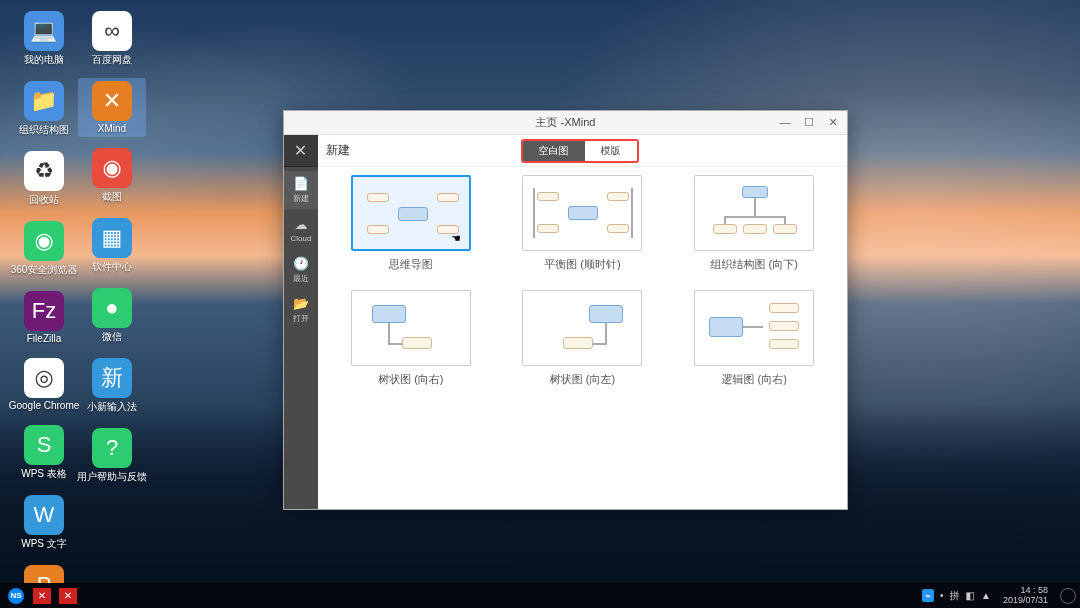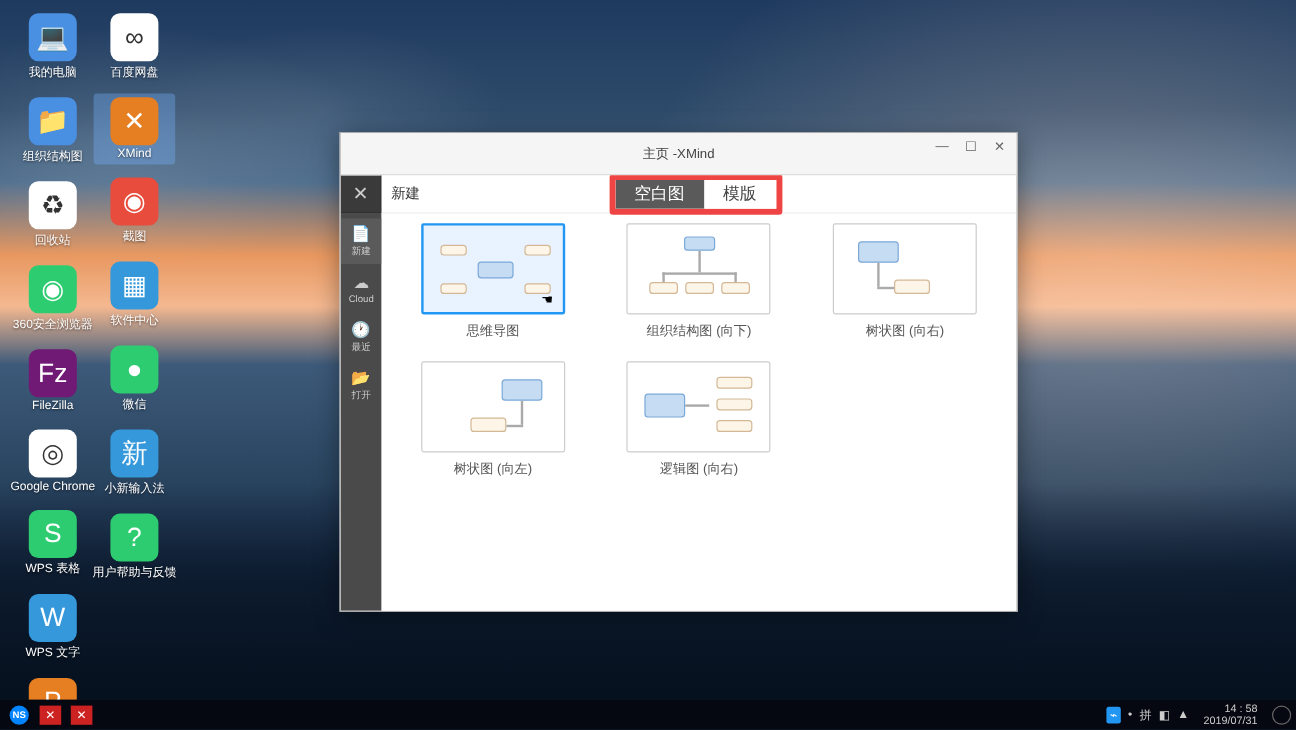--- a/index.html
+++ b/index.html
@@ -32,36 +32,36 @@
 
 
 .taskbar { position:absolute; bottom:0; left:0; right:0; height:25px; background:#050810; display:flex; align-items:center; padding:0 4px; z-index:10; font-size:10px; color:#ccc; }
 .taskbar .tb-btn { width:24px; height:20px; display:flex; align-items:center; justify-content:center; margin-right:2px; cursor:pointer; }
 .taskbar .spacer { flex:1; }
 .taskbar .tray { display:flex; align-items:center; gap:6px; }
 .taskbar .clock { text-align:right; line-height:1.1; font-size:9px; margin-left:6px; }
 
 
 .win { position:absolute; left:283px; top:110px; width:565px; height:400px; background:#fff; border:1px solid #aaa; box-shadow:0 4px 20px rgba(0,0,0,0.4); z-index:5; display:flex; flex-direction:column; }
-.titlebar { height:35px; background:#f5f5f5; border-bottom:1px solid #ddd; display:flex; align-items:center; justify-content:center; position:relative; font-size:11px; color:#444; }
+.titlebar { height:24px; background:#f5f5f5; border-bottom:1px solid #ddd; display:flex; align-items:center; justify-content:center; position:relative; font-size:11px; color:#444; }
 .win-ctrl { position:absolute; right:2px; top:2px; display:flex; }
 .win-ctrl span { width:24px; height:18px; display:flex; align-items:center; justify-content:center; cursor:pointer; color:#666; font-size:11px; }
 .menubar { height:20px; background:#f5f5f5; border-bottom:1px solid #e0e0e0; display:flex; align-items:center; padding-left:6px; gap:4px; font-size:11px; color:#333; }
 .menubar span { padding:2px 4px; cursor:pointer; }
 .body { flex:1; display:flex; overflow:hidden; }
 .sidebar2 { width:34px; background:#3a3a3a; display:flex; flex-direction:column; border-right:1px solid #333; }
 .sidebar2 .closebtn { height:32px; display:flex; align-items:center; justify-content:center; color:#ccc; cursor:pointer; font-size:16px; border-bottom:1px solid #2a2a2a; }
 .sidebar { width:34px; background:#4a4a4a; display:flex; flex-direction:column; align-items:center; padding-top:4px; gap:2px; }
 .sidebar .sitem { width:34px; height:38px; display:flex; flex-direction:column; align-items:center; justify-content:center; color:#ccc; cursor:pointer; gap:2px; }
 .sidebar .sitem.active { background:#5a5a5a; }
 .sidebar .sitem .slabel { font-size:8px; }
 .content { flex:1; display:flex; flex-direction:column; background:#fff; overflow:auto; }
 .content-head { height:32px; display:flex; align-items:center; padding:0 8px; position:relative; border-bottom:1px solid #eee; }
 .content-head .hlabel { font-size:12px; color:#333; }
-.tabs { display:flex; border:5px solid #ef4444; border-radius:3px; overflow:hidden; font-size:14px; margin:13px auto; }
+.tabs { display:flex; border:2px solid #ef4444; border-radius:3px; overflow:hidden; font-size:10px; margin:13px auto; }
 .tabs .tab { padding:3px 16px; cursor:pointer; background:#fff; color:#444; }
 .tabs .tab.active { background:#5a5a5a; color:#fff; }
 .grid { padding:8px 22px; display:grid; grid-template-columns:repeat(3,1fr); gap:18px 30px; }
 .tmpl { display:flex; flex-direction:column; align-items:center; gap:6px; cursor:pointer; }
 .thumb { width:120px; height:76px; border:1px solid #ccc; background:#fff; border-radius:2px; display:flex; align-items:center; justify-content:center; position:relative; }
 .tmpl.sel .thumb { border:2px solid #2196f3; background:#e9f2ff; }
 .tmpl .tlabel { font-size:11px; color:#555; }
 
 
 .node { position:absolute; border:1px solid #d4b896; background:#fdf6e8; border-radius:3px; }
@@ -191,20 +191,32 @@
           <div class="tmpl sel">
             <div class="thumb">
               <div class="cnode" style="left: 45px; top: 30px; width: 30px; height: 14px;"></div>
               <div class="node" style="left: 14px; top: 16px; width: 22px; height: 9px;"></div>
               <div class="node" style="left: 14px; top: 48px; width: 22px; height: 9px;"></div>
               <div class="node" style="left: 84px; top: 16px; width: 22px; height: 9px;"></div>
               <div class="node" style="left: 84px; top: 48px; width: 22px; height: 9px;"></div>
               <div class="cursor-hand" style="right: 8px; bottom: 4px;">☚</div>
             </div>
             <div class="tlabel">思维导图</div>
+          </div>
+          <div class="tmpl">
+            <div class="thumb">
+              <div class="cnode" style="left: 45px; top: 30px; width: 30px; height: 14px;"></div>
+              <div class="node" style="left: 14px; top: 16px; width: 22px; height: 9px;"></div>
+              <div class="node" style="left: 14px; top: 48px; width: 22px; height: 9px;"></div>
+              <div class="node" style="left: 84px; top: 16px; width: 22px; height: 9px;"></div>
+              <div class="node" style="left: 84px; top: 48px; width: 22px; height: 9px;"></div>
+              <div class="arr" style="left: 10px; top: 12px; width: 2px; height: 50px;"></div>
+              <div class="arr" style="left: 108px; top: 12px; width: 2px; height: 50px;"></div>
+            </div>
+            <div class="tlabel">平衡图 (顺时针)</div>
           </div>
           <div class="tmpl">
             <div class="thumb">
               <div class="cnode" style="left: 47px; top: 10px; width: 26px; height: 12px;"></div>
               <div class="node" style="left: 18px; top: 48px; width: 24px; height: 10px;"></div>
               <div class="node" style="left: 48px; top: 48px; width: 24px; height: 10px;"></div>
               <div class="node" style="left: 78px; top: 48px; width: 24px; height: 10px;"></div>
               <div class="arr" style="left: 59px; top: 22px; width: 2px; height: 18px;"></div>
               <div class="arr" style="left: 29px; top: 40px; width: 62px; height: 2px;"></div>
               <div class="arr" style="left: 29px; top: 40px; width: 2px; height: 8px;"></div>

